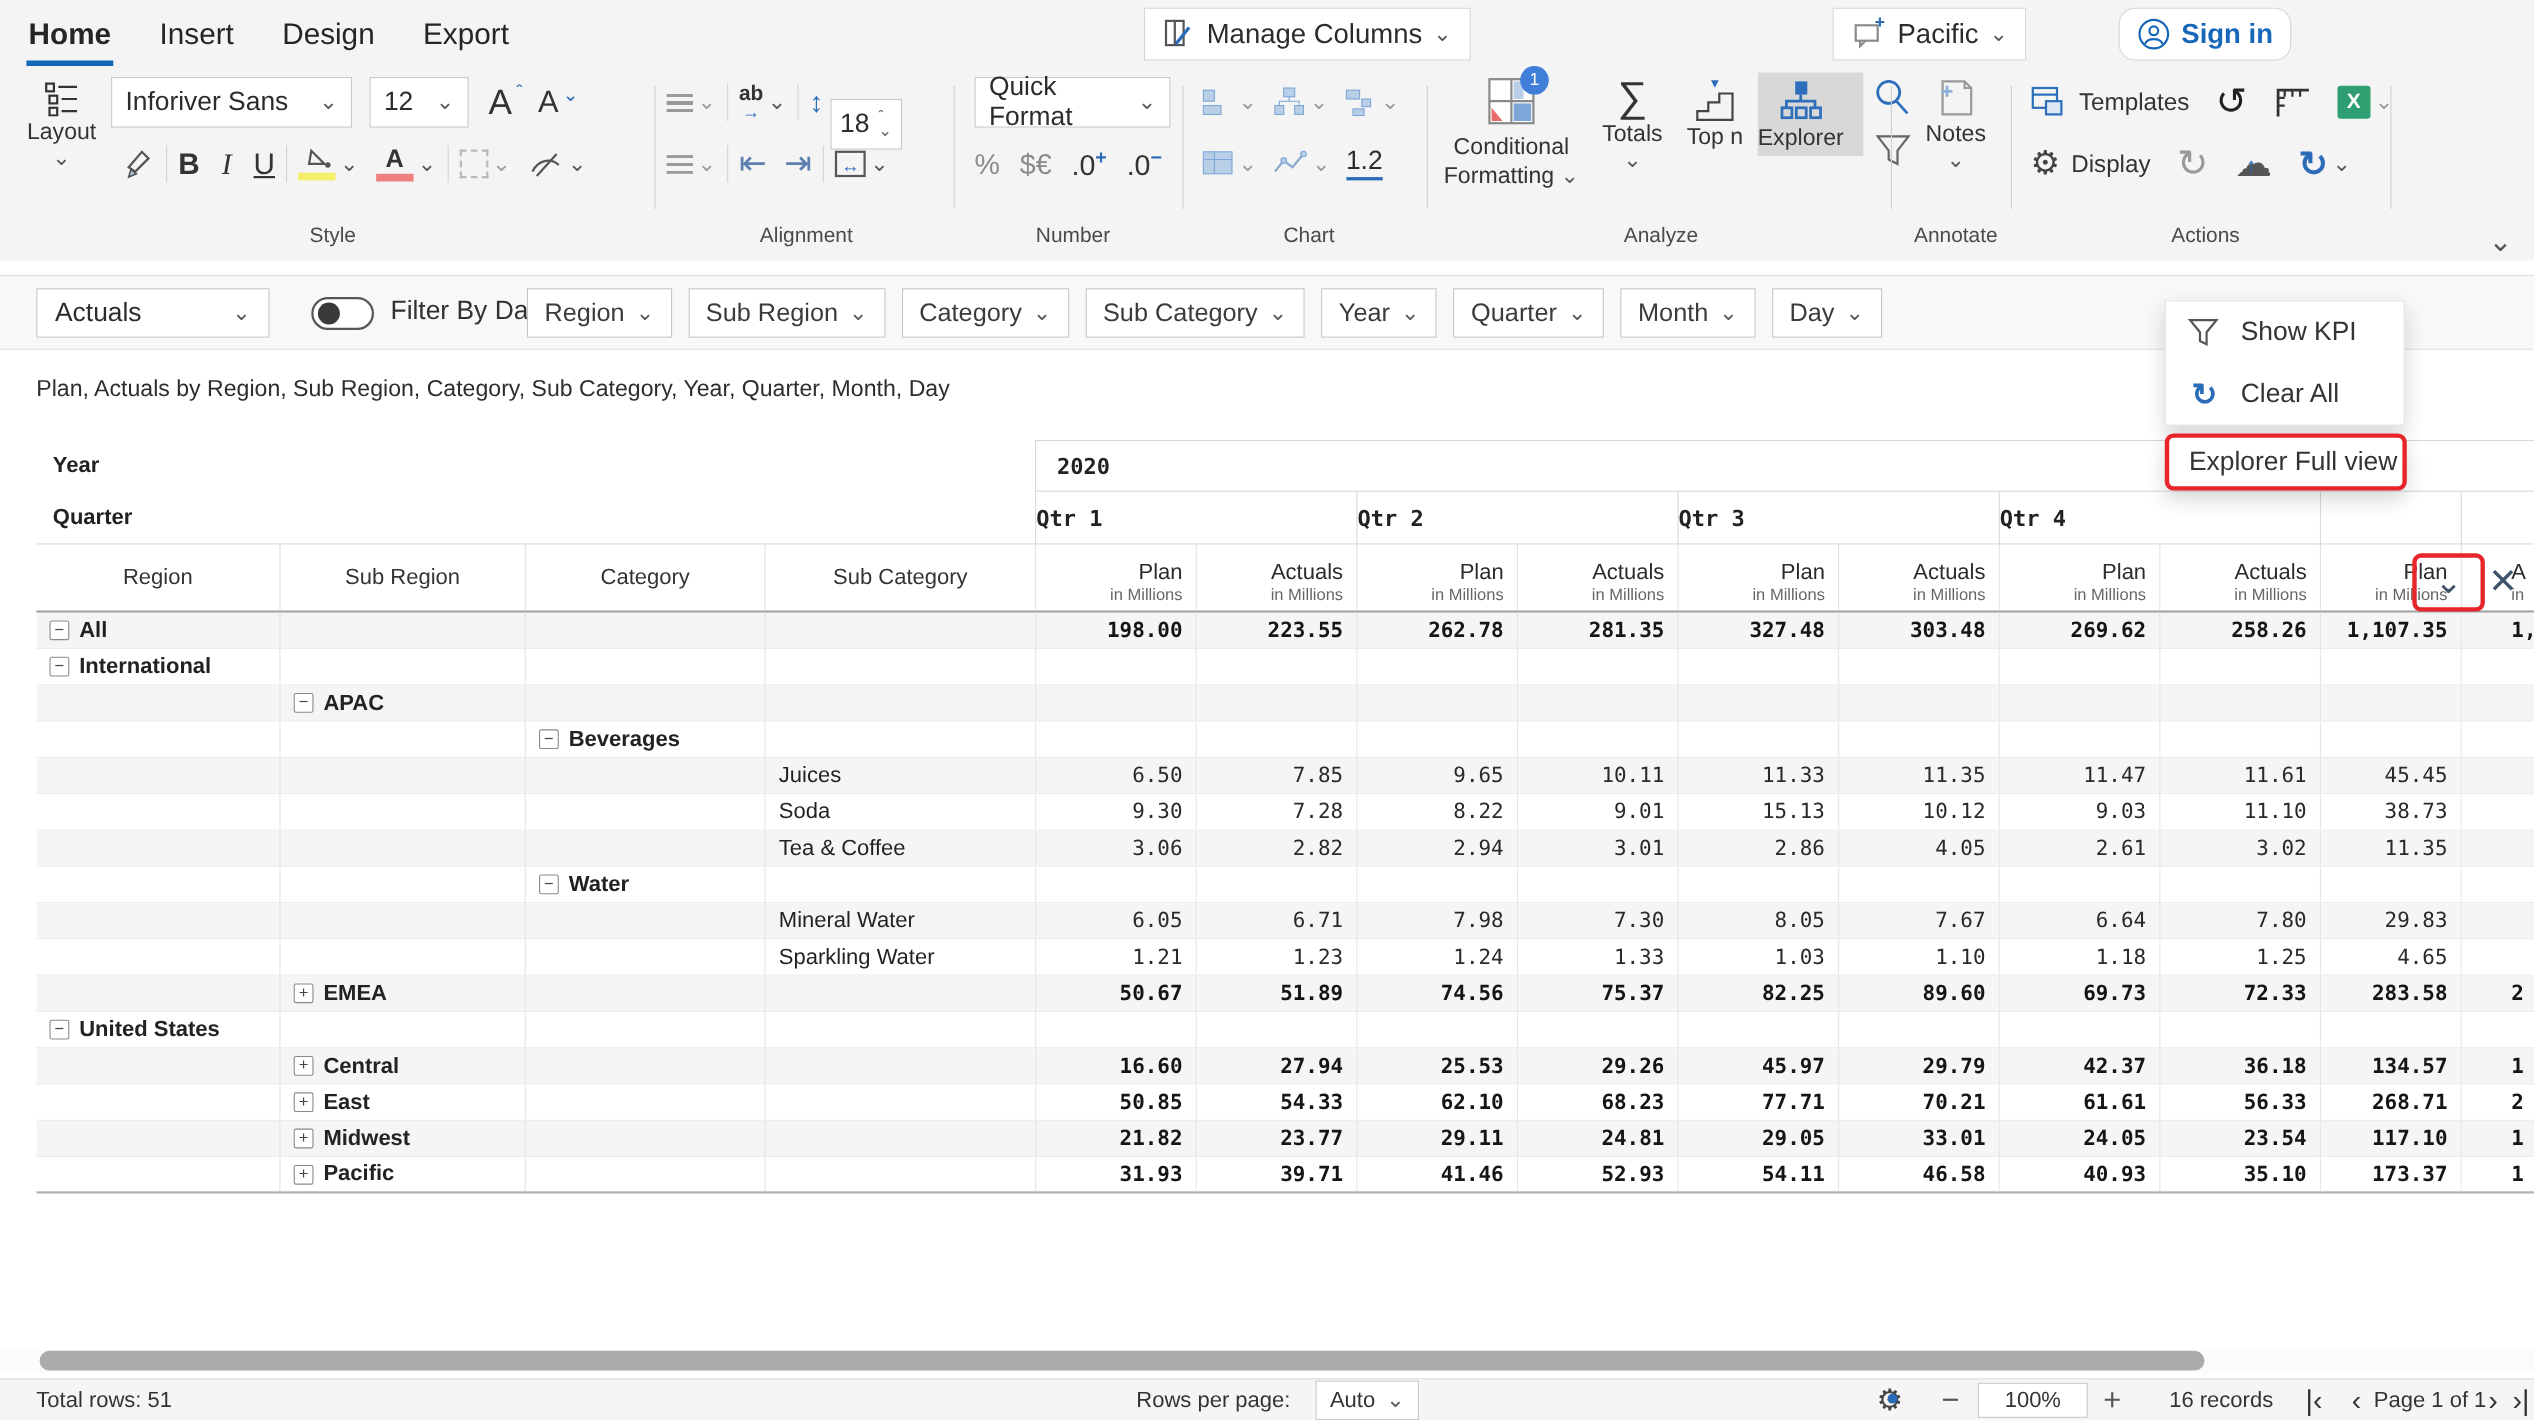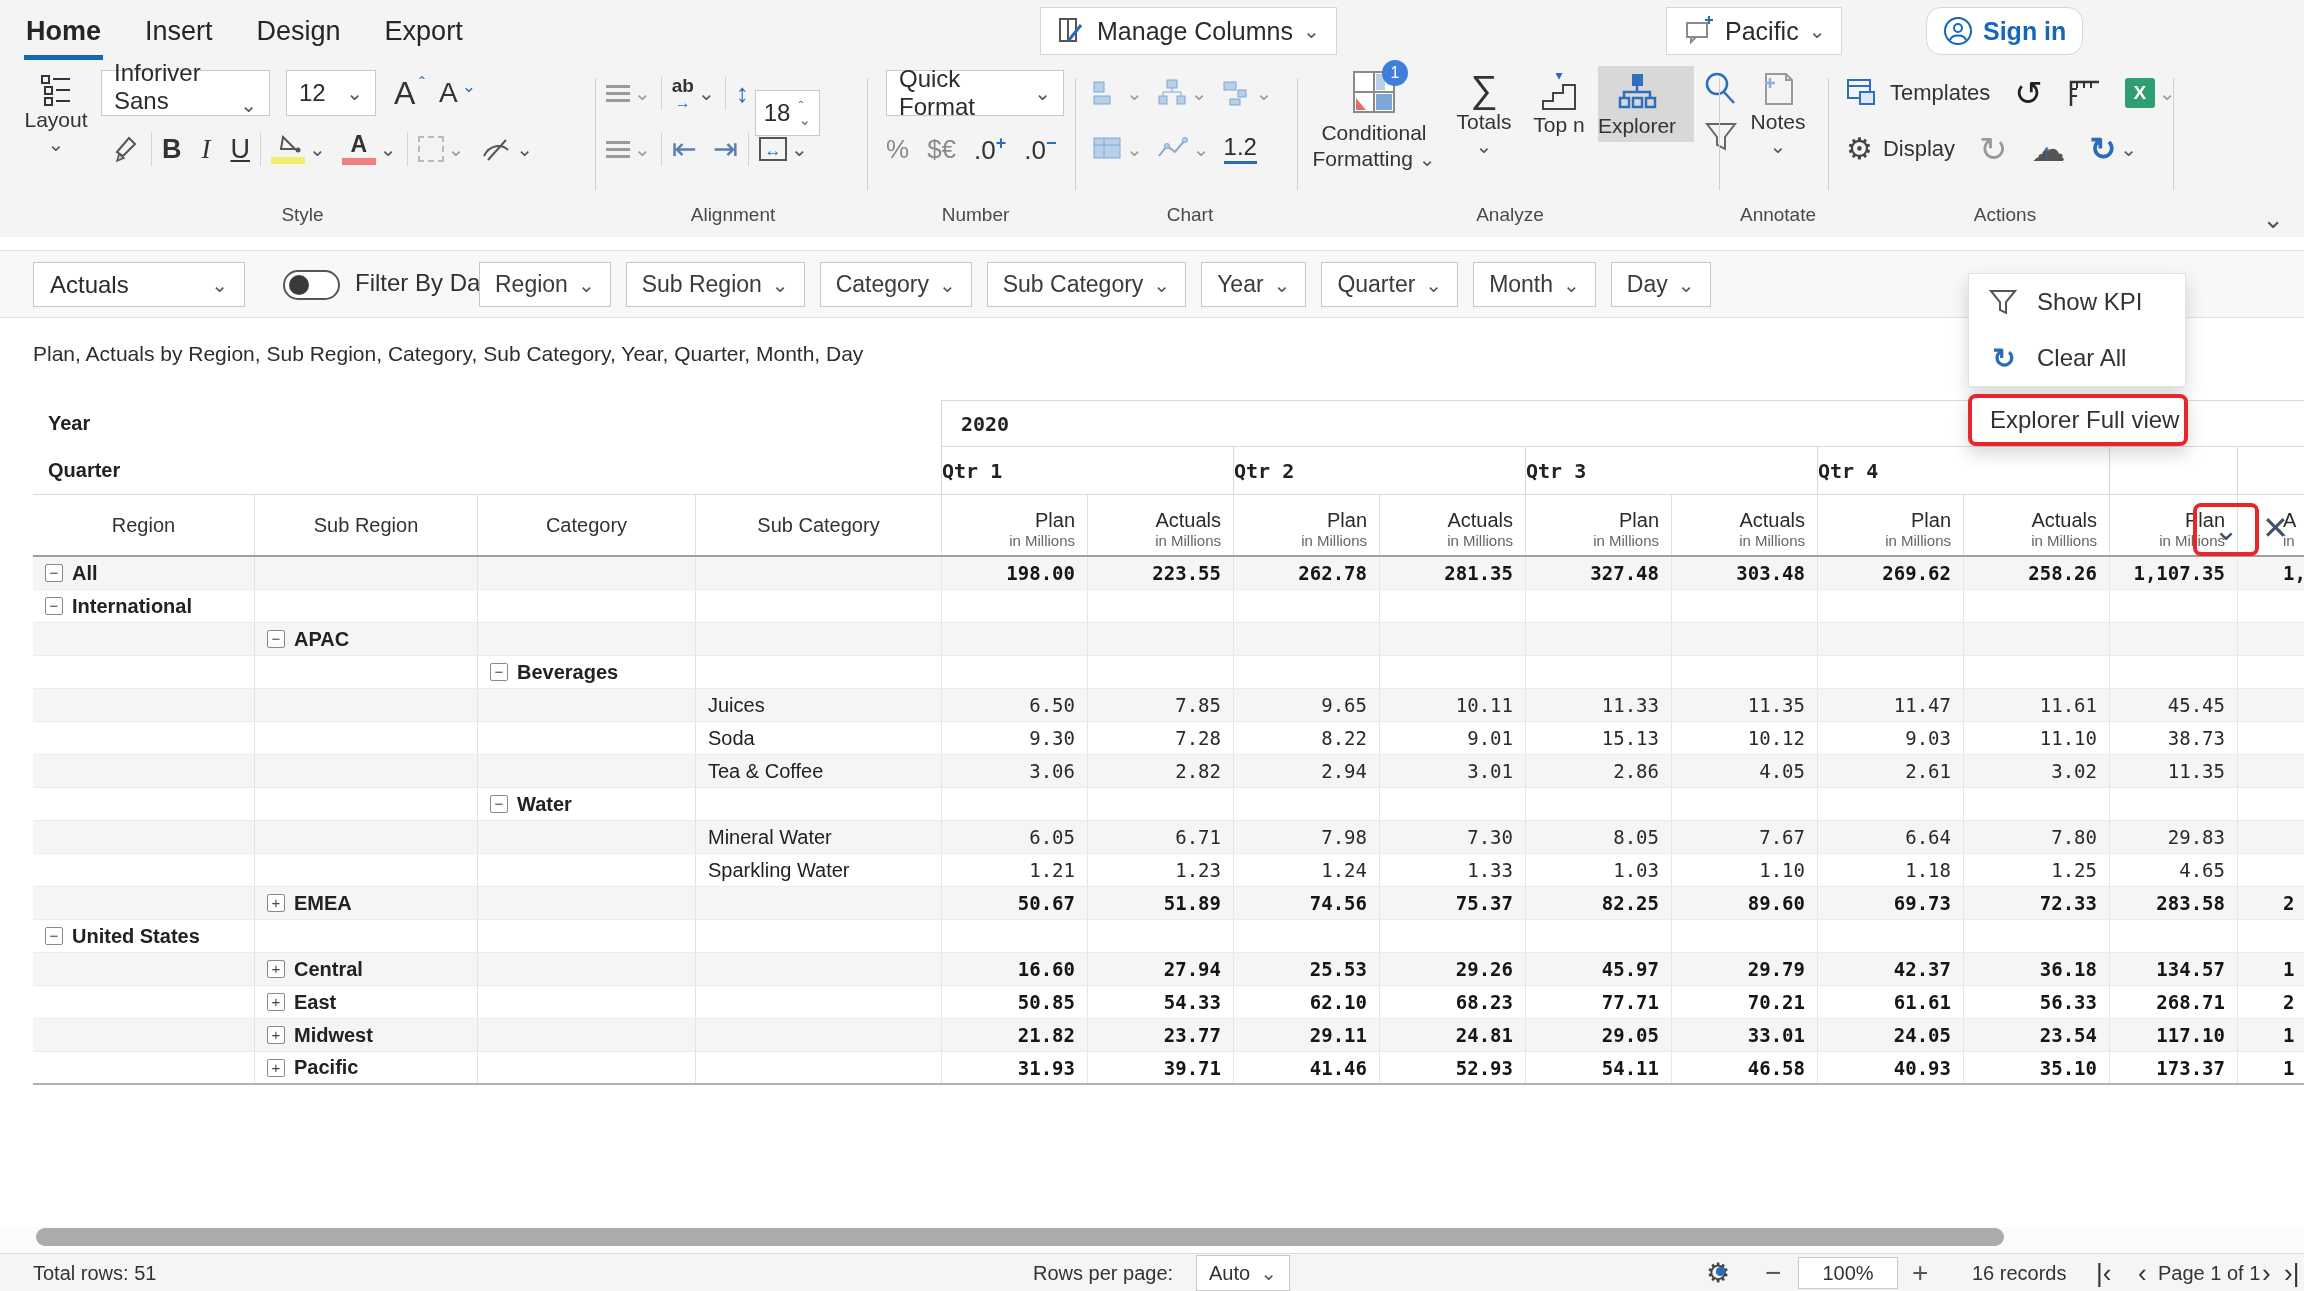--- a/index.html
+++ b/index.html
@@ -175,21 +175,21 @@
               <rect x="6" y="15" width="7" height="7" fill="none" stroke="#333" stroke-width="2"></rect>
               <line x1="17" y1="18" x2="31" y2="18" stroke="#333" stroke-width="2"></line>
               <rect x="6" y="26" width="7" height="7" fill="none" stroke="#333" stroke-width="2"></rect>
               <line x1="17" y1="29" x2="31" y2="29" stroke="#333" stroke-width="2"></line>
             </svg>
         </span>
         <span>Layout</span>
         <span class="chev">⌄</span>
       </div>
       <div class="r1" style="left:86px;">
-        <div class="wbox" style="width:169px;align-items:flex-end;">
+        <div class="wbox" style="width:219px;">
           <span>Inforiver Sans</span>
           <span class="chev">⌄</span>
         </div>
         <div class="wbox" style="width:90px; margin-left:16px;">
           <span>12</span>
           <span class="chev">⌄</span>
         </div>
         <div class="ibtn" style="margin-left:18px; font-size:32px;">A<span class="blue" style="font-size:17px; margin-top:-18px;">ˆ</span></div>
         <div class="ibtn" style="margin-left:14px; font-size:28px;">A<span class="blue" style="font-size:17px; margin-top:-14px;">⌄</span></div>
       </div>

